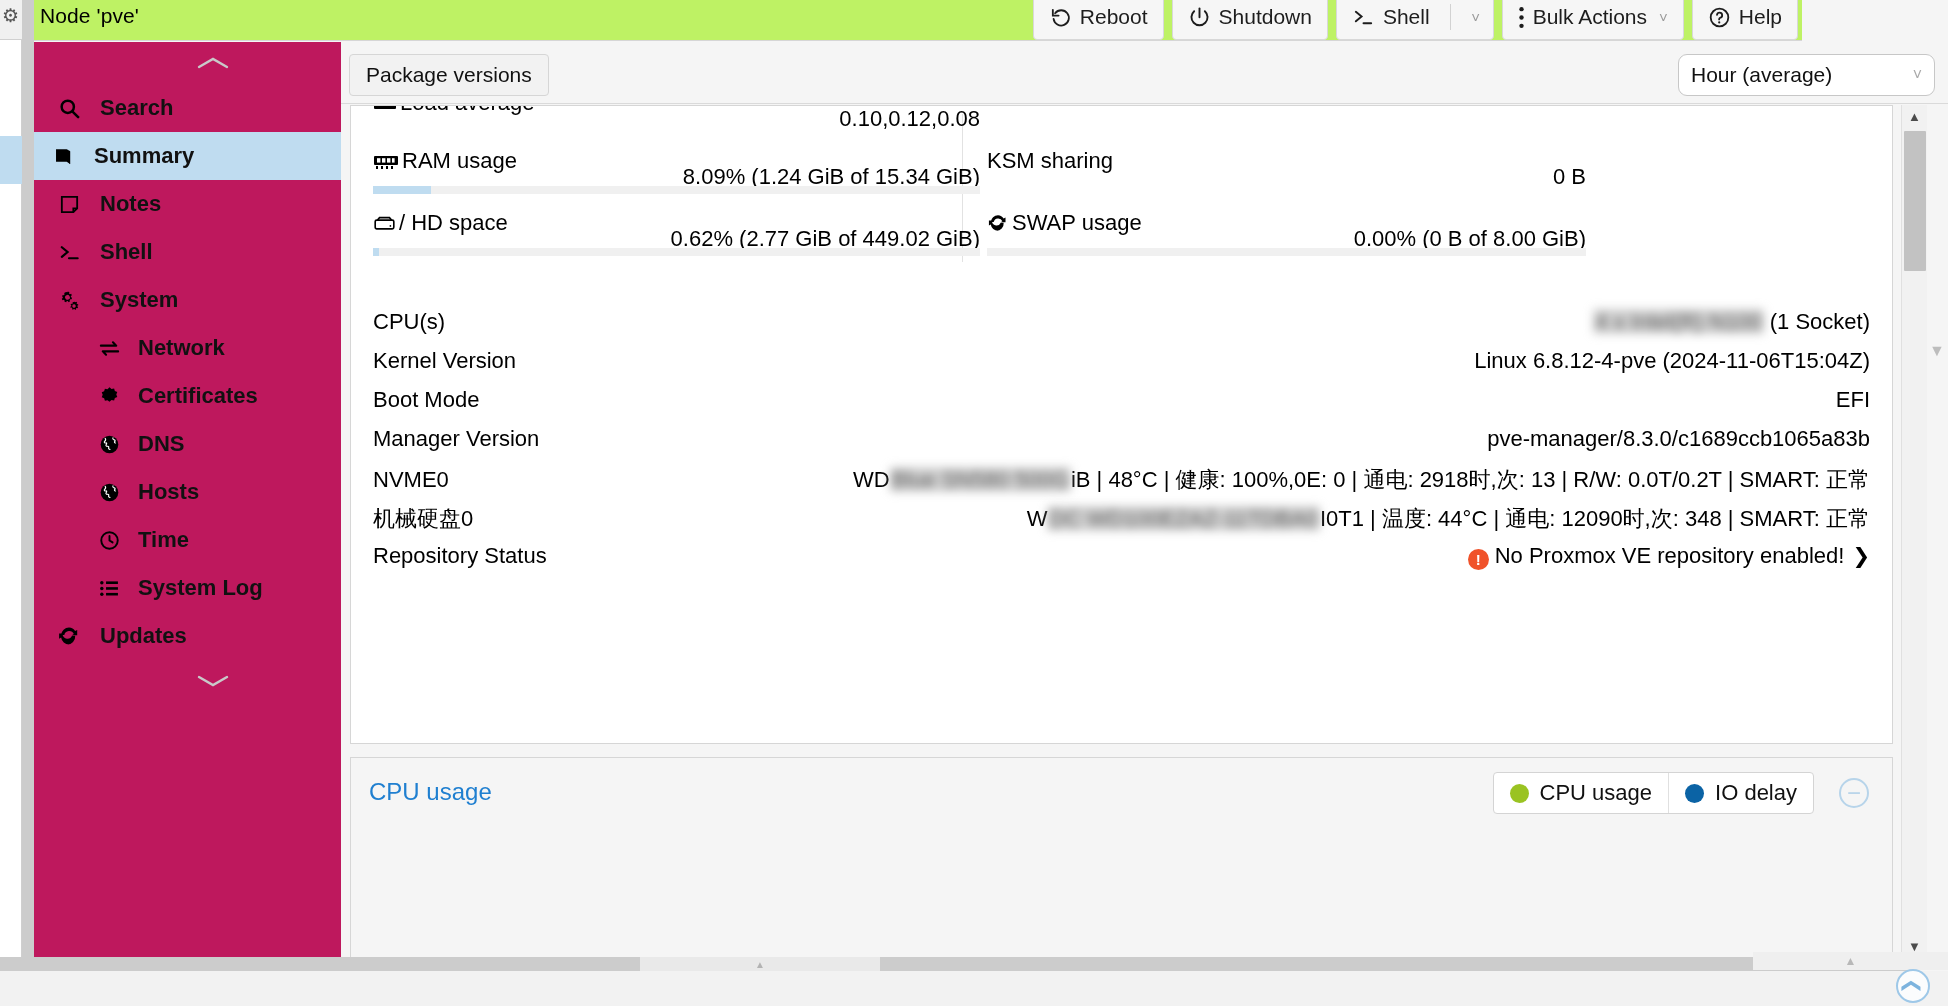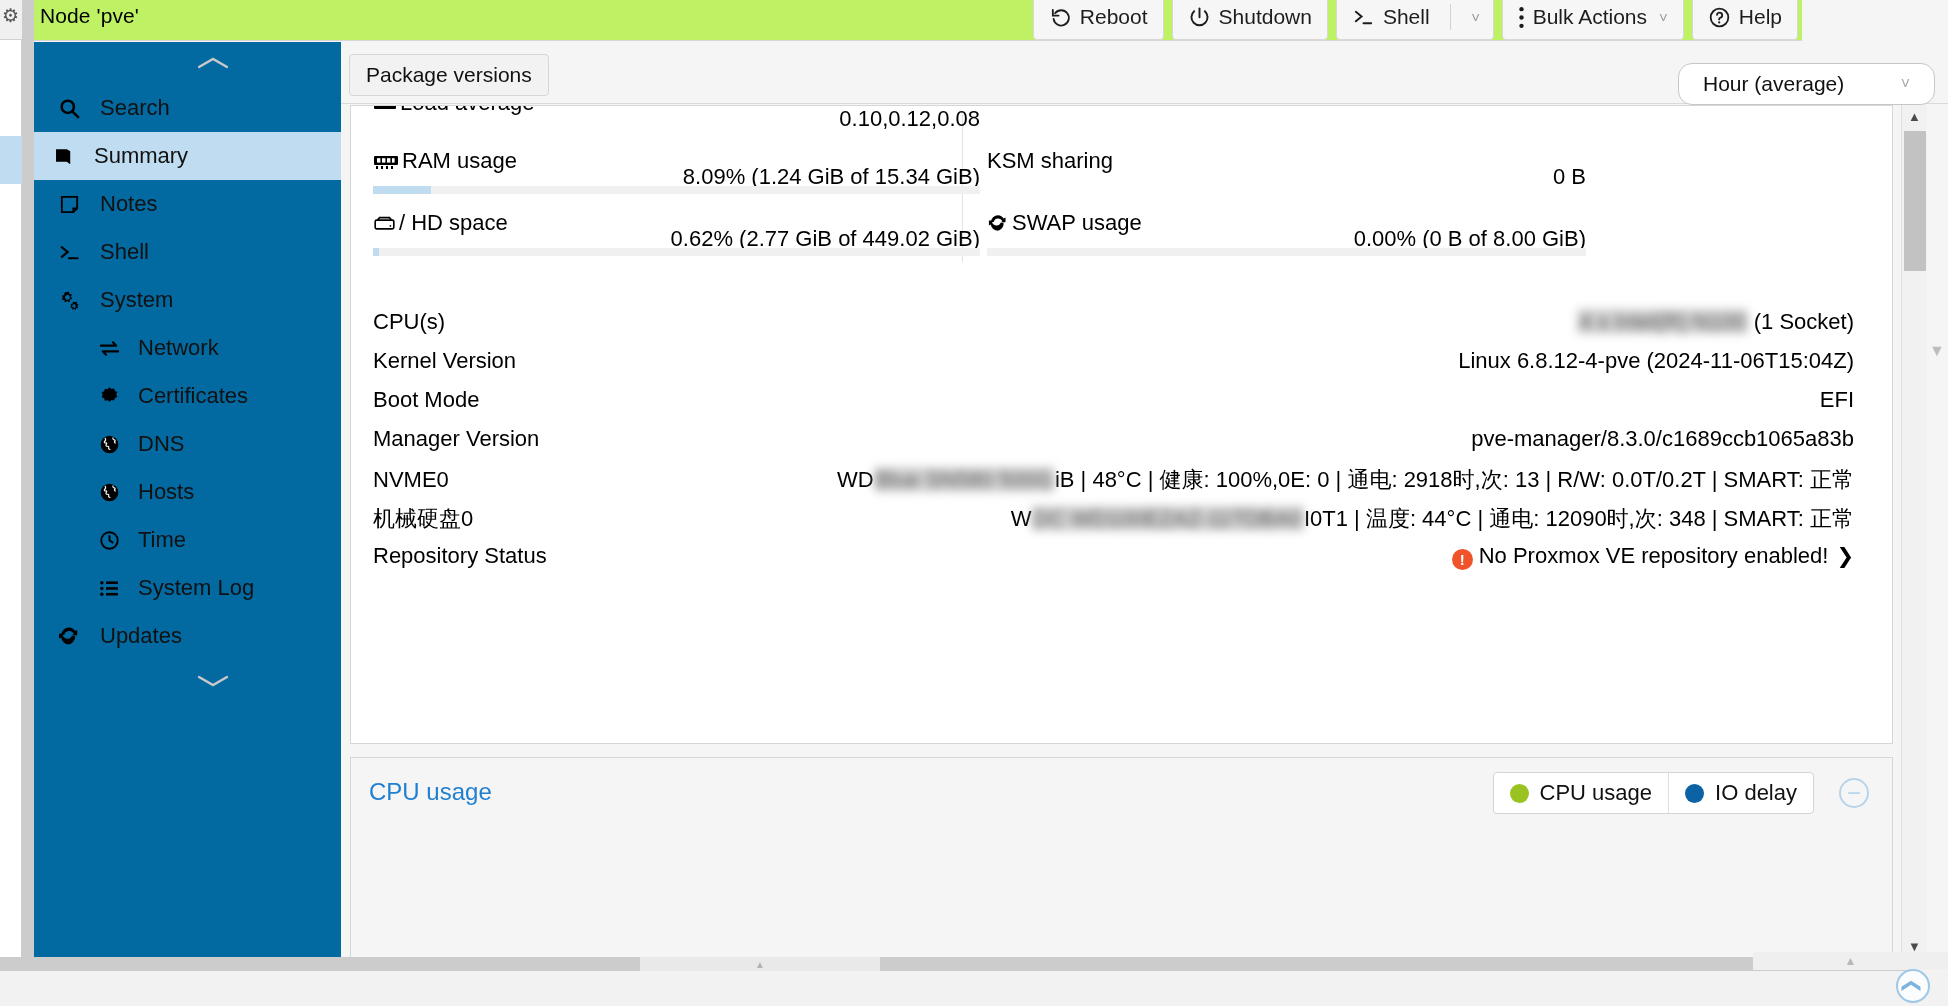--- a/index.html
+++ b/index.html
@@ -65,22 +65,23 @@
   .btn .caret {
     width: 34px; text-align: center; color: #9a9a9a; font-size: 15px;
   }
   .btn .caret-inline { color: #9a9a9a; font-size: 15px; margin-left: 4px; }
   .ic { display: inline-flex; align-items: center; justify-content: center; }
   .ic svg { display: block; }
 
   
   .sidebar {
     position: absolute; left: 34px; top: 42px; width: 359px; height: 915px;
-    background: #0369a1; border-right: 1px solid #cccccc;
+    background: #be185d; border-right: 1px solid #cccccc;
     overflow: hidden;
+    font-weight: bold;
   }
   .sb-scroll-up, .sb-scroll-down {
     height: 42px; display: flex; align-items: center; justify-content: center;
     color: #c9c9c9; cursor: pointer;
   }
   .sb-item {
     display: flex; align-items: center; height: 48px;
     padding-left: 22px; gap: 18px;
     font-size: 22px; color: #111; cursor: pointer;
   }
@@ -101,23 +102,23 @@
   .pkg-btn {
     position: absolute; left: 8px; top: 12px;
     height: 42px; padding: 0 16px;
     background: #f2f2f2; border: 1px solid #d6d6d6; border-radius: 4px;
     font-size: 21px; color: #111; display: flex; align-items: center;
     cursor: pointer;
   }
   .tf-select {
     position: absolute; right: 13px; top: 12px;
     width: 257px; height: 42px;
-    background: #ffffff; border: 1px solid #c7c7c7; border-radius: 14px;
-    display: flex; align-items: center; padding: 0 24px;
-    font-size: 21px; color: #111; cursor: pointer; margin-top: 9px;
+    background: #ffffff; border: 1px solid #c7c7c7; border-radius: 9px;
+    display: flex; align-items: center; padding: 0 12px;
+    font-size: 21px; color: #111; cursor: pointer;
   }
   .tf-select .tf-caret { margin-left: auto; color: #a9a9a9; font-size: 16px; }
 
   
   .status-panel {
     position: absolute; left: 9px; top: 63px; width: 1543px; height: 639px;
     background: #ffffff; border: 1px solid #d6d6d6;
     overflow: hidden;
   }
   .gauges {
@@ -148,21 +149,21 @@
     position: absolute; left: 0; bottom: 6px; height: 8px; width: 100%;
     background: #f0f0f0;
   }
   .gbar .fill { height: 100%; background: #bfdcf0; }
   .grow.cut { height: 32px; overflow: hidden; }
   .grow.cut .g-label { top: -16px; }
   .grow.cut .g-val { top: -16px; }
 
   
   .info {
-    position: absolute; left: 0; top: 203px; right: 16px; padding: 0 22px;
+    position: absolute; left: 0; top: 203px; right: 0; padding: 0 22px;
   }
   .irow {
     display: flex; align-items: baseline; justify-content: space-between;
     height: 39px; font-size: 22px; color: #000;
   }
   .irow .ikey { white-space: nowrap; }
   .irow .ival { text-align: right; white-space: nowrap; }
   .blurred {
     filter: blur(5px);
     color: #5d5d5d;

